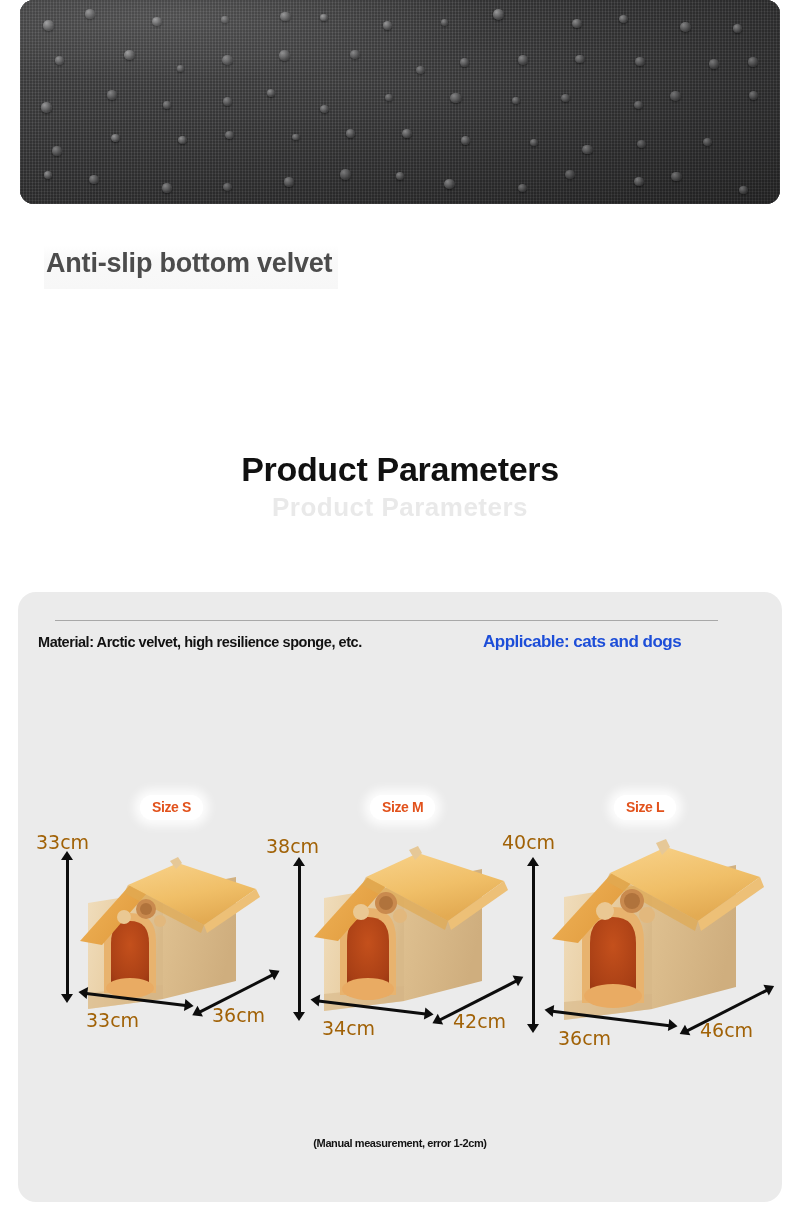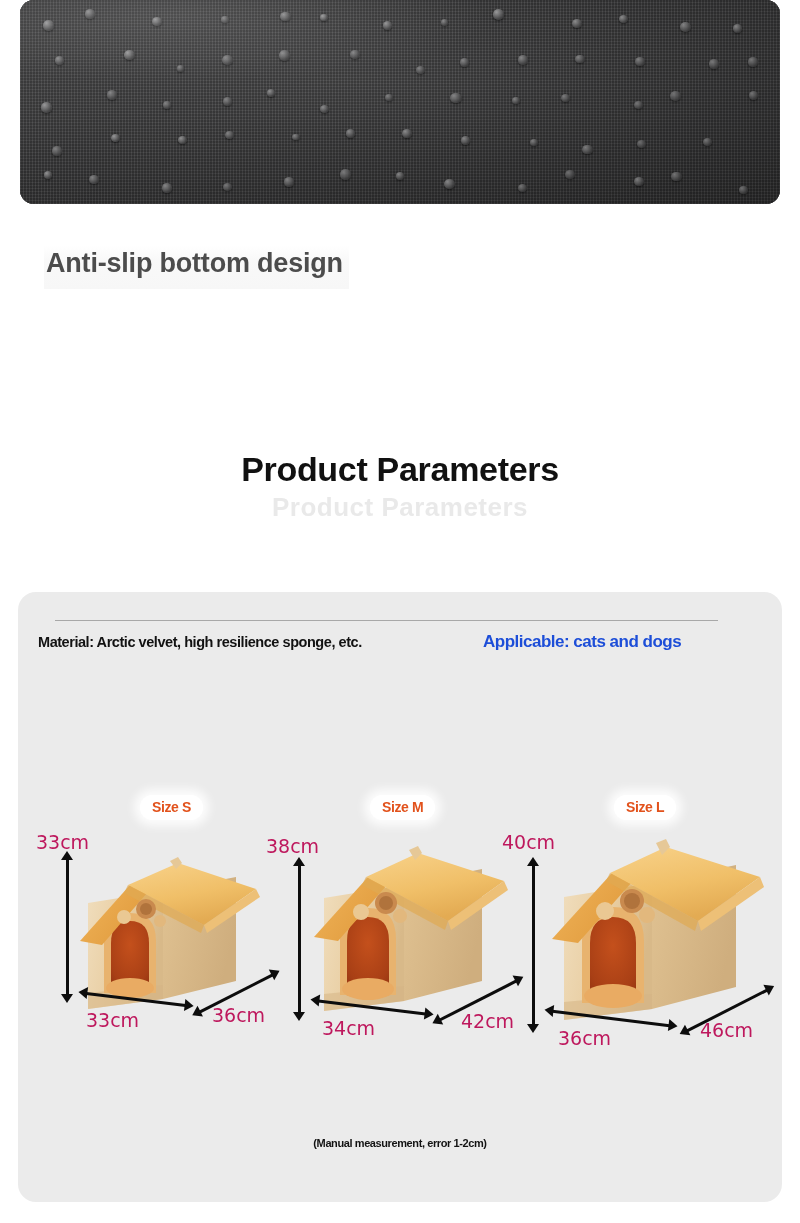--- a/index.html
+++ b/index.html
@@ -169,21 +169,21 @@
     text-align: center;
   }
   .size-block.s .size-badge { left: 112px; }
   .size-block.m .size-badge { left: 104px; }
   .size-block.l .size-badge { left: 112px; }
 
   
   .dim {
     position: absolute;
     font-size: 18px;
-    color: #be185d;
+    color: #a16207;
     font-family: "DejaVu Sans", sans-serif;
     white-space: nowrap;
     text-align: right;
   }
   .dim.big { font-size: 19px; }
 
   
   .arrow {
     position: absolute;
     background: #0d0d0d;
@@ -296,21 +296,21 @@
       <div class="dot" style="left: 424.009px; top: 179.153px; width: 11.1536px; height: 10.2613px; opacity: 0.97;"></div>
       <div class="dot" style="left: 497.671px; top: 184.189px; width: 8.98984px; height: 8.27065px; opacity: 0.8;"></div>
       <div class="dot" style="left: 545.131px; top: 170.152px; width: 10.1441px; height: 9.33261px; opacity: 0.77;"></div>
       <div class="dot" style="left: 613.961px; top: 177.416px; width: 9.72123px; height: 8.94353px; opacity: 0.95;"></div>
       <div class="dot" style="left: 651.389px; top: 171.711px; width: 10.1455px; height: 9.3339px; opacity: 0.84;"></div>
       <div class="dot" style="left: 719.366px; top: 185.993px; width: 8.51165px; height: 7.83071px; opacity: 0.87;"></div>
     </div>
   <div class="hero-shade"></div>
 </div>
 
-<div class="caption">Anti-slip bottom design</div>
+<div class="caption">Anti-slip bottom velvet</div>
 
 <div class="section-title">Product Parameters</div>
 <div class="section-title-ghost">Product Parameters</div>
 
 <div class="spec-panel">
 
   <div class="spec-rule"></div>
 
   <div class="spec-row">
     <div class="spec-material">Material: Arctic velvet, high resilience sponge, etc.</div>
@@ -435,21 +435,21 @@
         </svg>
       </div>
 
       <div class="arrow arrow-v" style="left:32px; top:78px; height:148px;"></div>
       <div class="dim big" style="left:0px; top:48px;">38cm</div>
 
       <div class="arrow arrow-h" style="left:52px; top:219px; width:108px; transform:rotate(7deg);"></div>
       <div class="dim big" style="left:56px; top:230px;">34cm</div>
 
       <div class="arrow arrow-h" style="left:169px; top:212px; width:86px; transform:rotate(-27deg);"></div>
-      <div class="dim big" style="left:195px; top:223px;">42cm</div>
+      <div class="dim big" style="left:187px; top:223px;">42cm</div>
     </div>
 
     <div class="size-block l">
       <div class="size-badge">Size L</div>
 
       <div class="house" style="left:32px; top:28px;">
         <svg width="240" height="222" viewBox="0 0 240 222">
           <defs>
             <linearGradient id="bodyL" x1="0" y1="0" x2="1" y2="0.3">
               <stop offset="0%" stop-color="#f0ddbc"></stop>

